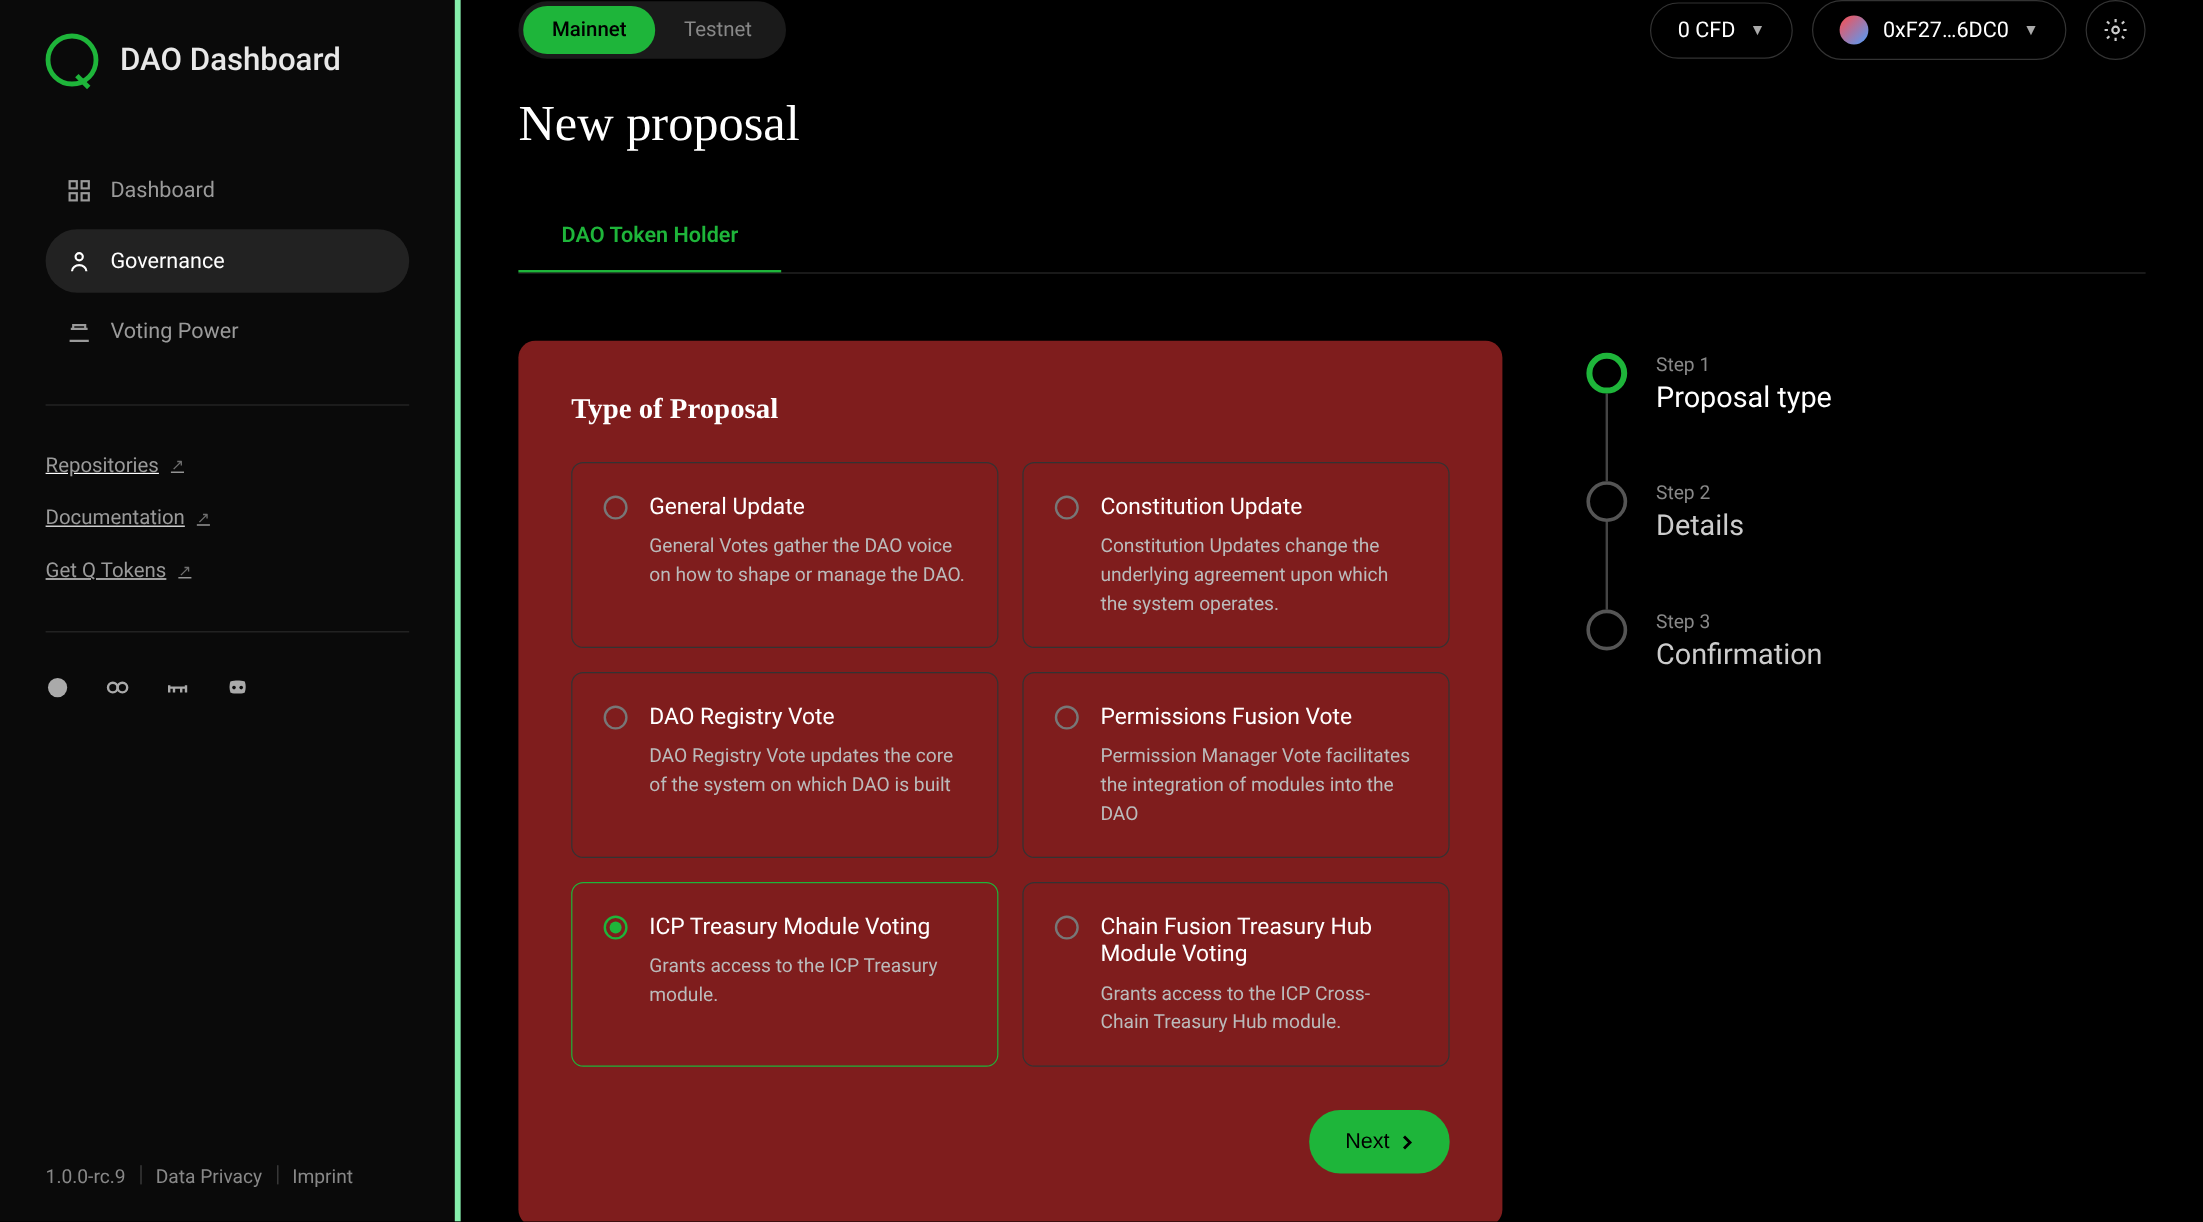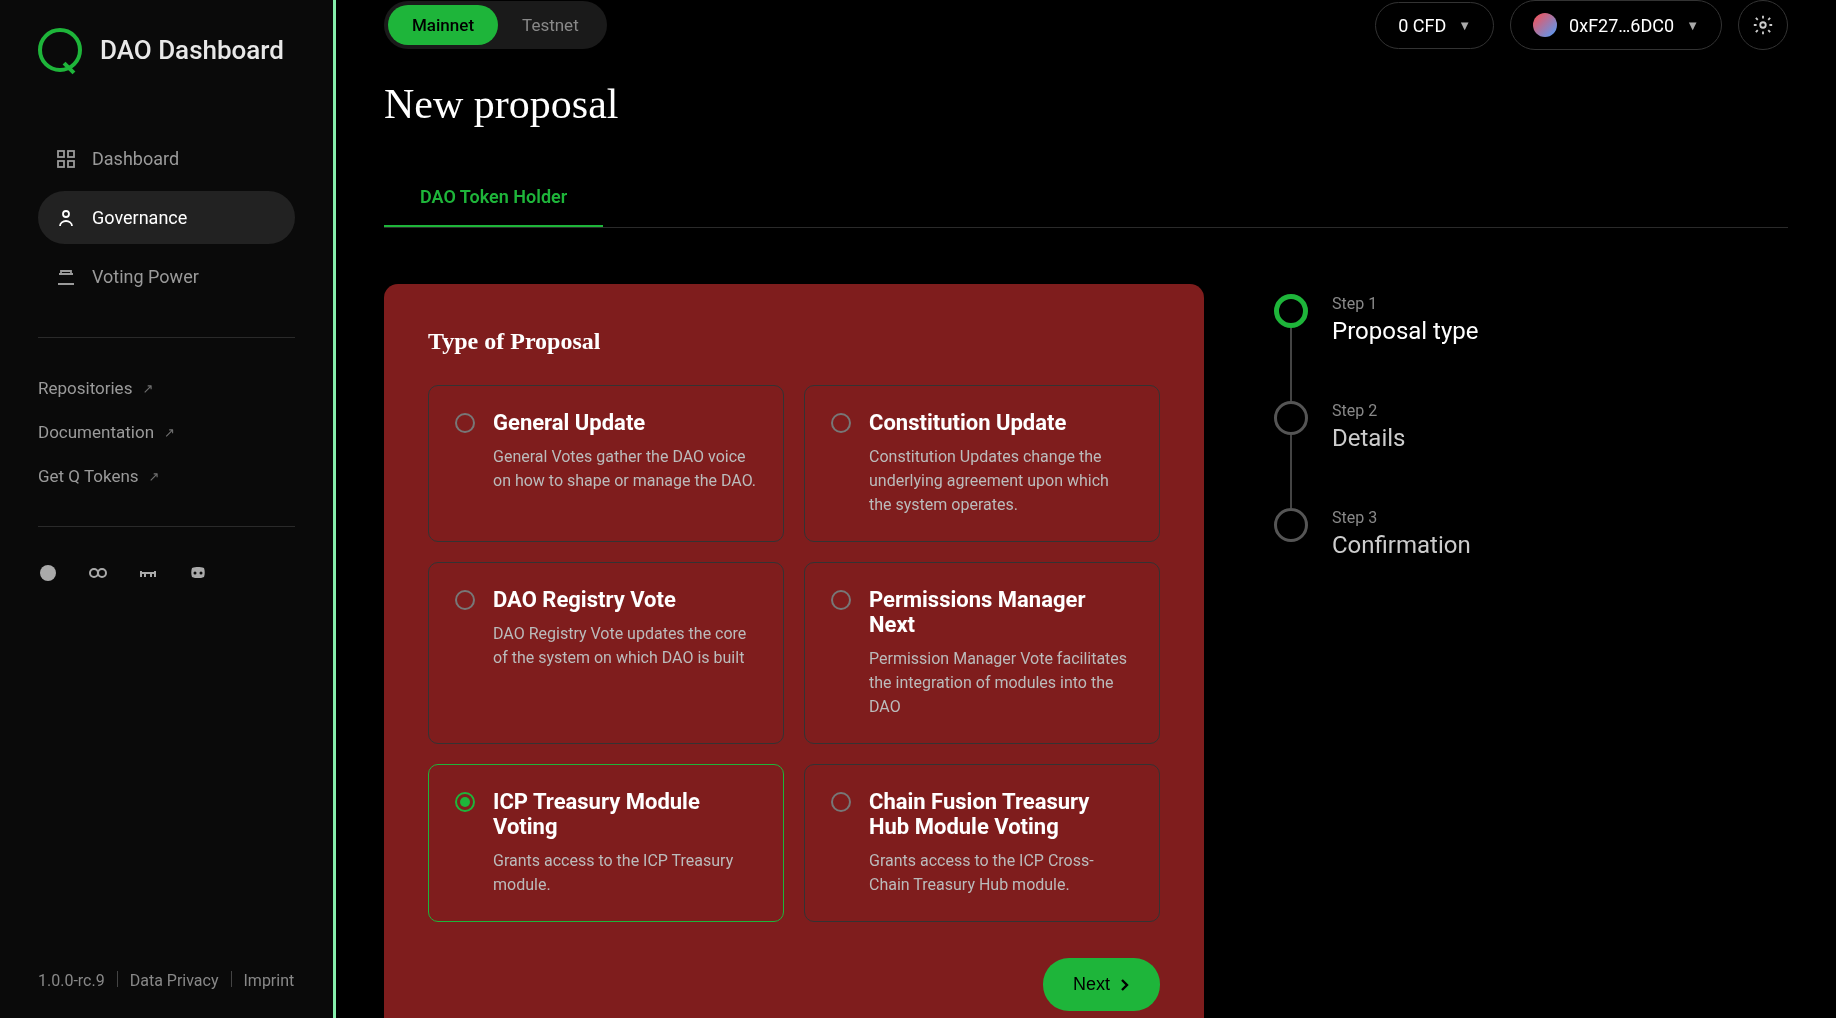--- a/index.html
+++ b/index.html
@@ -6,26 +6,26 @@
 body {
   font-family: -apple-system, BlinkMacSystemFont, "Segoe UI", Roboto, sans-serif;
   background: #000;
   color: #fff;
   width: 1836px;
   height: 1018px;
   overflow: hidden;
   display: flex;
 }
 .sidebar {
-  width: 336px;
+  width: 384px;
   background: #0a0a0a;
   display: flex;
   flex-direction: column;
   padding: 28px 38px;
-  border-right: 3px solid #86efac;
+  border-right: 5px solid #86efac;
 }
 .logo-row {
   display: flex;
   align-items: center;
   gap: 18px;
   margin-bottom: 60px;
 }
 .logo-q {
   width: 44px;
   height: 44px;
@@ -69,21 +69,21 @@
   height: 20px;
   display: inline-flex;
   align-items: center;
   justify-content: center;
 }
 .divider {
   height: 1px;
   background: #2a2a2a;
   margin: 28px 0;
 }
-.ext-links { list-style: none; }
+.ext-links { list-style: none; text-decoration: underline; }
 .ext-link {
   display: flex;
   align-items: center;
   gap: 10px;
   padding: 12px 0;
   color: #9a9a9a;
   cursor: pointer;
   font-size: 17px;
 }
 .ext-icon { font-size: 13px; opacity: 0.7; }
@@ -243,22 +243,22 @@
   border-color: #1eb53a;
 }
 .option.selected .radio::after {
   content: "";
   width: 10px;
   height: 10px;
   background: #1eb53a;
   border-radius: 50%;
 }
 .opt-title {
-  font-size: 22px;
-  font-weight: 700;
+  font-size: 19px;
+  font-weight: 400;
   margin-bottom: 10px;
 }
 .opt-desc {
   font-size: 16px;
   color: #bbb;
   line-height: 1.5;
 }
 .next-row {
   display: flex;
   justify-content: flex-end;
@@ -458,21 +458,21 @@
           <div class="option">
             <span class="radio"></span>
             <div>
               <div class="opt-title">DAO Registry Vote</div>
               <div class="opt-desc">DAO Registry Vote updates the core of the system on which DAO is built</div>
             </div>
           </div>
           <div class="option">
             <span class="radio"></span>
             <div>
-              <div class="opt-title">Permissions Manager Next</div>
+              <div class="opt-title">Permissions Fusion Vote</div>
               <div class="opt-desc">Permission Manager Vote facilitates the integration of modules into the DAO</div>
             </div>
           </div>
           <div class="option selected">
             <span class="radio"></span>
             <div>
               <div class="opt-title">ICP Treasury Module Voting</div>
               <div class="opt-desc">Grants access to the ICP Treasury module.</div>
             </div>
           </div>

